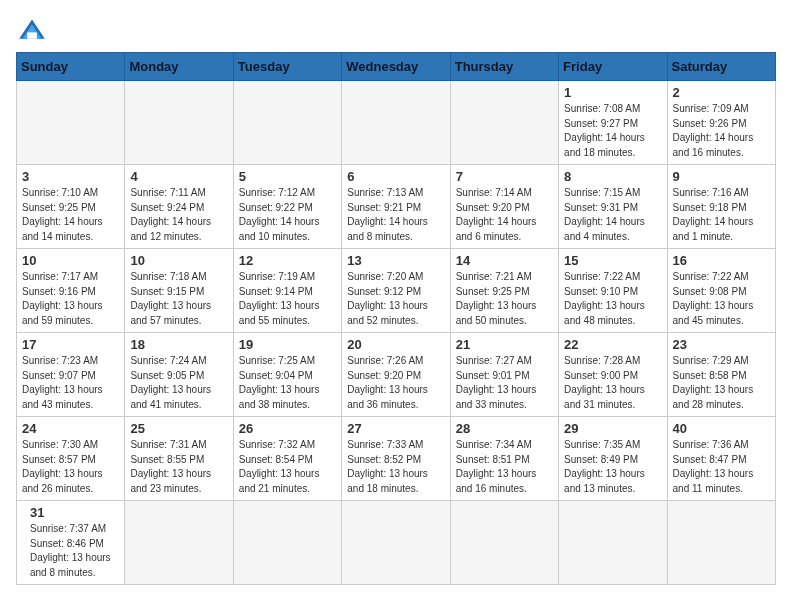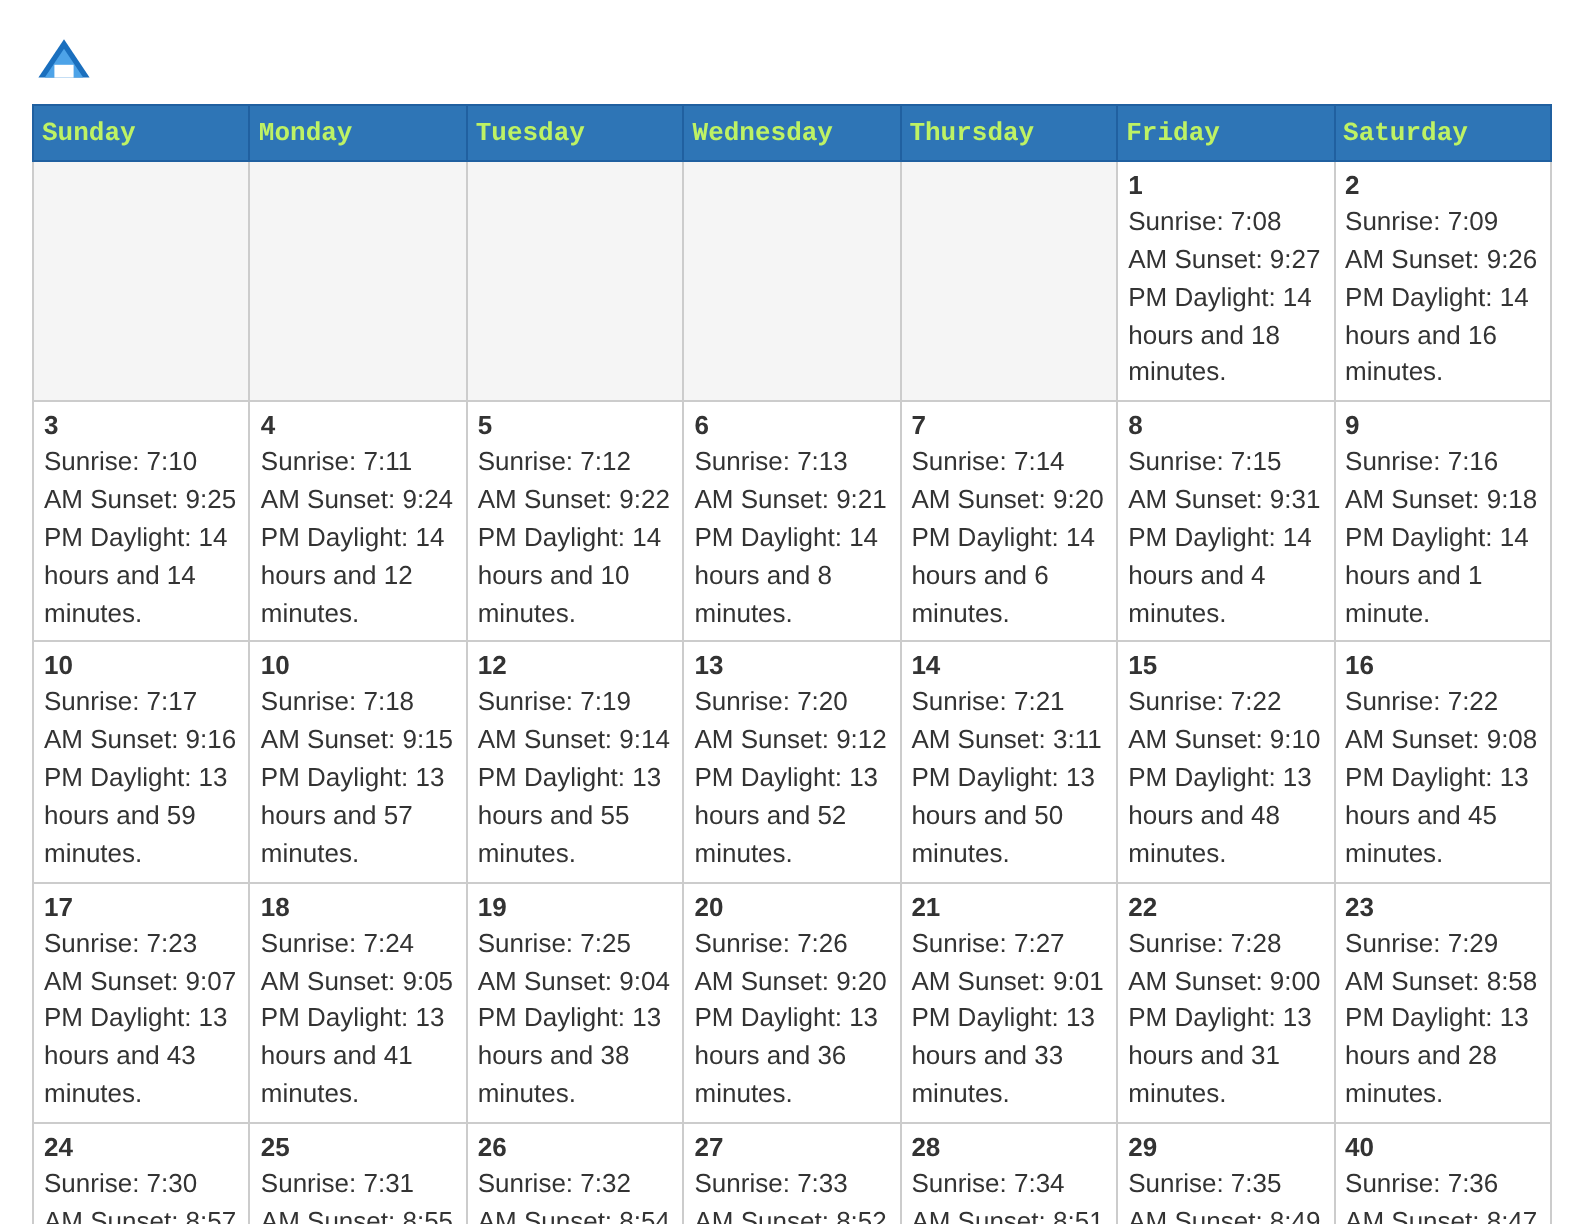--- a/index.html
+++ b/index.html
@@ -45,48 +45,47 @@
       font-size: 14px;
       color: #555;
     }
     .calendar {
       width: 100%;
       border-collapse: collapse;
       border: 1px solid #ccc;
     }
     .calendar th {
       background-color: #2e75b6;
-      color: #bef264;
+      color: #0f172a;
       font-size: 13px;
       font-weight: bold;
       padding: 6px 4px;
       text-align: left;
       border: 1px solid #2060a0;
-      font-family: Liberation Mono, monospace;
     }
     .calendar td {
       border: 1px solid #ccc;
       vertical-align: top;
       padding: 4px 5px;
       font-size: 10.5px;
       color: #333;
       width: calc(100% / 7);
       height: 80px;
     }
     .calendar td.empty {
       background: #f5f5f5;
     }
     .day-number {
       font-size: 13px;
       font-weight: bold;
       display: block;
       margin-bottom: 2px;
     }
     .day-info {
-      font-size: 13px;
+      font-size: 10px;
       line-height: 1.45;
       color: #333;
     }
     .last-row td {
       height: 70px;
       padding-left: 13px;
     }
   </style>
 </head>
 <body>
@@ -207,21 +206,21 @@
         </td>
         <td>
           <span class="day-number">13</span>
           <div class="day-info">Sunrise: 7:20 AM
 Sunset: 9:12 PM
 Daylight: 13 hours and 52 minutes.</div>
         </td>
         <td>
           <span class="day-number">14</span>
           <div class="day-info">Sunrise: 7:21 AM
-Sunset: 3:11 PM
+Sunset: 9:25 PM
 Daylight: 13 hours and 50 minutes.</div>
         </td>
         <td>
           <span class="day-number">15</span>
           <div class="day-info">Sunrise: 7:22 AM
 Sunset: 9:10 PM
 Daylight: 13 hours and 48 minutes.</div>
         </td>
         <td>
           <span class="day-number">16</span>

